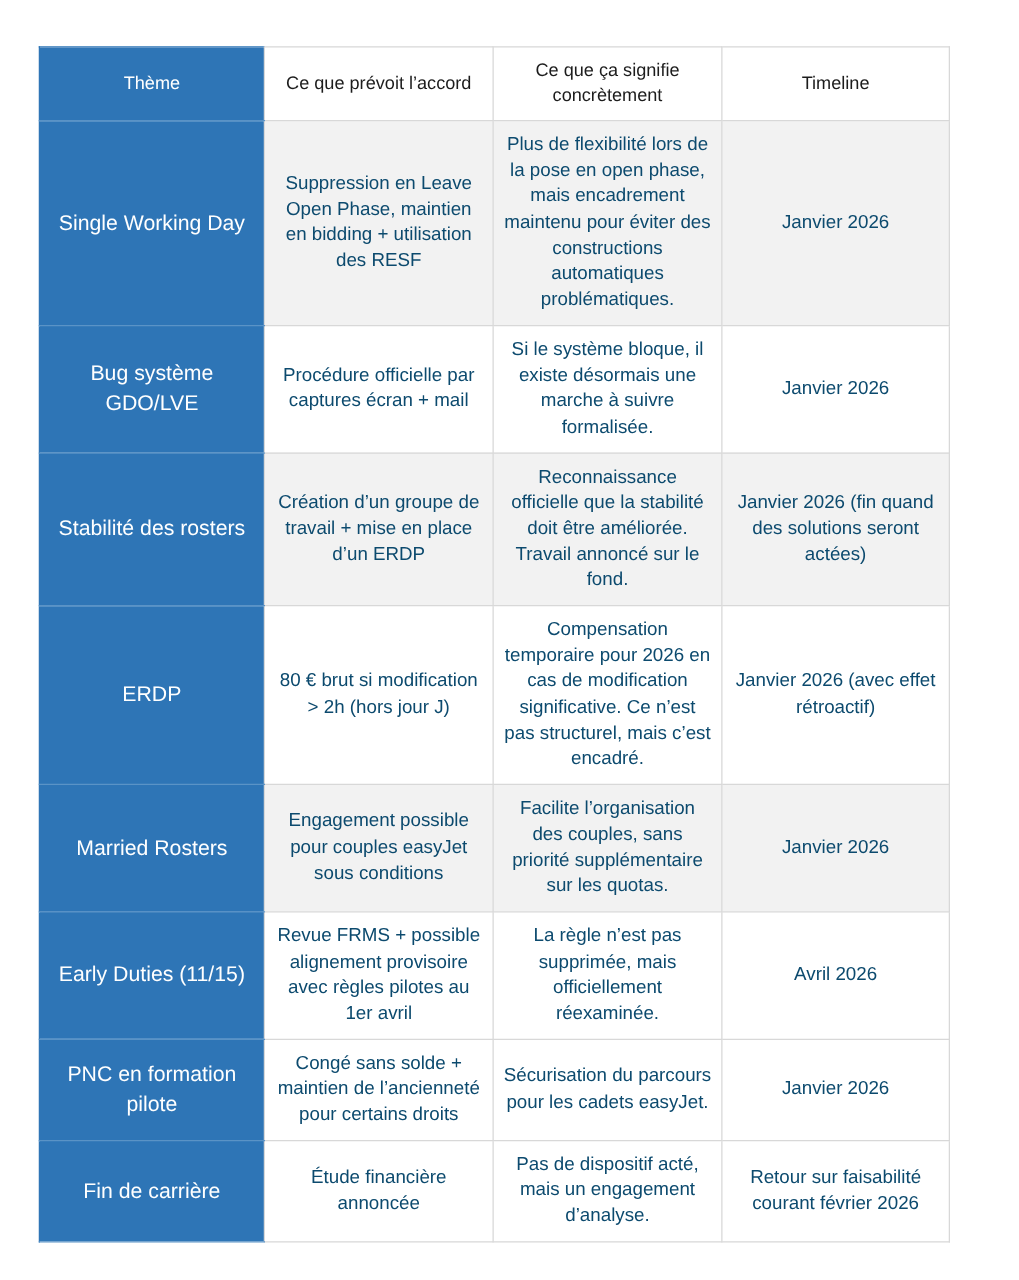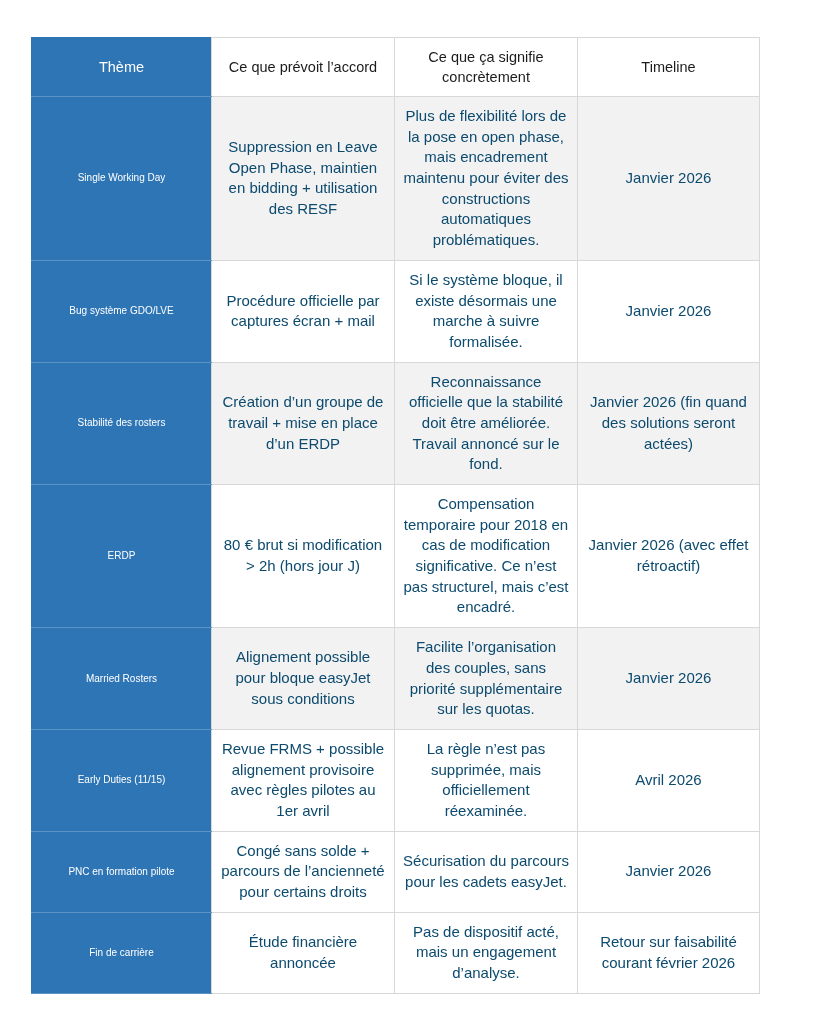--- a/index.html
+++ b/index.html
@@ -69,21 +69,21 @@
     border-color: #2e75b6;
     border-right-color: #d8d8d8;
   }
 
   
   table.agreement-table td.theme-cell {
     background: #2e75b6;
     color: #ffffff;
     border-color: #2e75b6;
     border-right-color: #d8d8d8;
-    font-size: 10px;
+    font-size: 17px;
     line-height: 1.4;
   }
 
   
   table.agreement-table tbody tr.band-gray td.body-cell { background: #f2f2f2; }
   table.agreement-table tbody tr.band-white td.body-cell { background: #ffffff; }
 
   
   table.agreement-table thead th.theme-head { border-bottom: 1px solid #5a93c6; }
   table.agreement-table td.theme-cell { border-top: 1px solid #5a93c6; border-bottom: 1px solid #5a93c6; }
@@ -123,38 +123,38 @@
         </tr>
         <tr class="band-gray">
           <td class="theme-cell">Stabilité des rosters</td>
           <td class="body-cell">Création d’un groupe de travail + mise en place d’un ERDP</td>
           <td class="body-cell">Reconnaissance officielle que la stabilité doit être améliorée. Travail annoncé sur le fond.</td>
           <td class="body-cell">Janvier 2026 (fin quand des solutions seront actées)</td>
         </tr>
         <tr class="band-white">
           <td class="theme-cell">ERDP</td>
           <td class="body-cell">80 € brut si modification &gt; 2h (hors jour J)</td>
-          <td class="body-cell">Compensation temporaire pour 2018 en cas de modification significative. Ce n’est pas structurel, mais c’est encadré.</td>
+          <td class="body-cell">Compensation temporaire pour 2026 en cas de modification significative. Ce n’est pas structurel, mais c’est encadré.</td>
           <td class="body-cell">Janvier 2026 (avec effet rétroactif)</td>
         </tr>
         <tr class="band-gray">
           <td class="theme-cell">Married Rosters</td>
-          <td class="body-cell">Alignement possible pour bloque easyJet sous conditions</td>
+          <td class="body-cell">Engagement possible pour couples easyJet sous conditions</td>
           <td class="body-cell">Facilite l’organisation des couples, sans priorité supplémentaire sur les quotas.</td>
           <td class="body-cell">Janvier 2026</td>
         </tr>
         <tr class="band-white">
           <td class="theme-cell">Early Duties (11/15)</td>
           <td class="body-cell">Revue FRMS + possible alignement provisoire avec règles pilotes au 1er avril</td>
           <td class="body-cell">La règle n’est pas supprimée, mais officiellement réexaminée.</td>
           <td class="body-cell">Avril 2026</td>
         </tr>
         <tr class="band-white">
           <td class="theme-cell">PNC en formation pilote</td>
-          <td class="body-cell">Congé sans solde + parcours de l’ancienneté pour certains droits</td>
+          <td class="body-cell">Congé sans solde + maintien de l’ancienneté pour certains droits</td>
           <td class="body-cell">Sécurisation du parcours pour les cadets easyJet.</td>
           <td class="body-cell">Janvier 2026</td>
         </tr>
         <tr class="band-white">
           <td class="theme-cell">Fin de carrière</td>
           <td class="body-cell">Étude financière annoncée</td>
           <td class="body-cell">Pas de dispositif acté, mais un engagement d’analyse.</td>
           <td class="body-cell">Retour sur faisabilité courant février 2026</td>
         </tr>
       </tbody>

